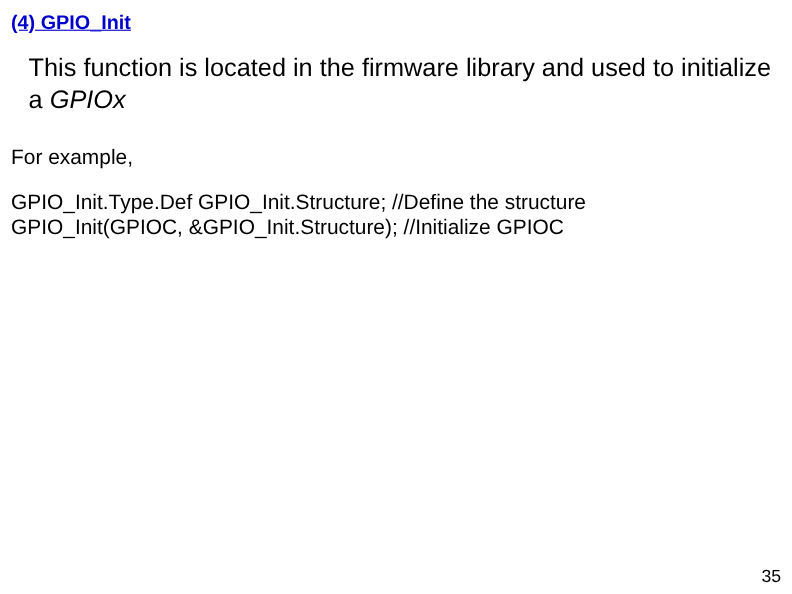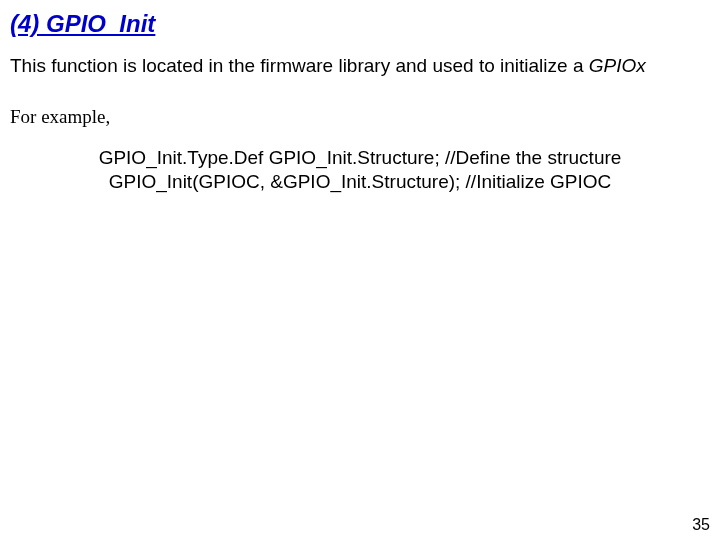--- a/index.html
+++ b/index.html
@@ -7,43 +7,41 @@
     width: 720px;
     height: 540px;
     background: #ffffff;
     font-family: Arial, Helvetica, sans-serif;
     color: #000000;
     position: relative;
     padding: 10px 10px 0 10px;
   }
   .heading {
     color: #0000cc;
-    font-size: 24px;
+    font-size: 18px;
     font-weight: bold;
     text-decoration: underline;
     margin-bottom: 16px;
-    font-style: italic;
   }
   .desc {
-    font-size: 19px;
+    font-size: 23px;
     line-height: 1.25;
     margin-bottom: 28px;
+    margin-left: 16px;
   }
   .desc .italic {
     font-style: italic;
   }
   .example-label {
     font-size: 19px;
     margin-bottom: 18px;
-    font-family: Liberation Serif, serif;
   }
   .code-line {
     font-size: 19px;
     line-height: 1.25;
-    text-align: center;
   }
   .page-num {
     position: absolute;
     bottom: 6px;
     right: 10px;
     font-size: 16px;
     color: #000;
   }
 </style>
 </head>

